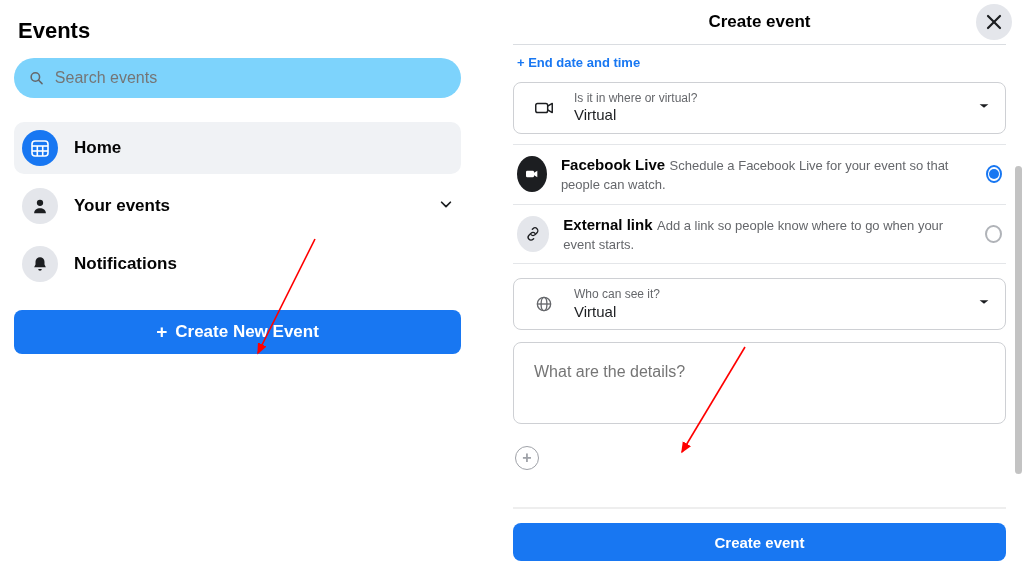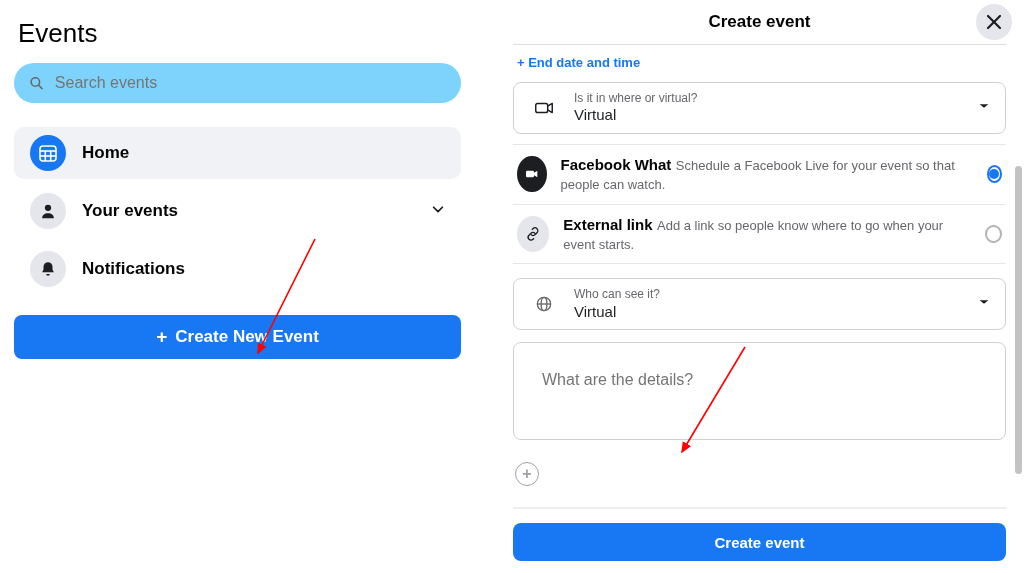--- a/index.html
+++ b/index.html
@@ -2,34 +2,34 @@
 <html><head>
 <meta charset="utf-8">
 <style>
   * { box-sizing: border-box; margin: 0; padding: 0; font-family: Helvetica, Arial, sans-serif; }
   body { width: 1024px; height: 573px; background: #fff; overflow: hidden; position: relative; }
 
   
   .left {
     position: absolute; left: 0; top: 0; width: 475px; height: 573px; padding: 14px;
   }
-  .left h1 { font-size: 26px; font-weight: 400; padding: 4px 4px 14px 4px; }
+  .left h1 { font-size: 22px; font-weight: 700; padding: 4px 4px 14px 4px; }
 
   .search {
     background: #7dd3fc; border-radius: 22px; height: 40px;
     display: flex; align-items: center; padding: 0 14px; gap: 10px;
   }
   .search input {
     border: none; background: transparent; outline: none; font-size: 16px; color: #65676b; width: 100%;
   }
   .mag-icon { width: 18px; height: 18px; color: #65676b; }
 
   .nav { margin-top: 24px; display: flex; flex-direction: column; gap: 6px; }
   .nav-item {
-    display: flex; align-items: center; gap: 16px; padding: 8px 16px; border-radius: 10px; cursor: pointer;
+    display: flex; align-items: center; gap: 16px; padding: 8px 8px; border-radius: 10px; cursor: pointer;
   }
   .nav-item.active { background: #f0f2f5; }
   .nav-icon {
     width: 36px; height: 36px; border-radius: 50%; background: #e4e6eb;
     display: flex; align-items: center; justify-content: center; color: #1c1e21;
   }
   .nav-item.active .nav-icon { background: #1877f2; color: #fff; }
   .nav-label { font-size: 17px; font-weight: 600; color: #050505; }
   .nav-chevron { margin-left: auto; }
 
@@ -96,21 +96,21 @@
   .opt .radio.on { border-color: #1877f2; }
   .opt .radio.on::after { content: ''; width: 10px; height: 10px; border-radius: 50%; background: #1877f2; }
   .opt .iconbox {
     width: 36px; height: 36px; border-radius: 50%; background: #e4e6eb;
     display: flex; align-items: center; justify-content: center; color: #1c1e21;
   }
   .opt .iconbox.dark { background: #1c1e21; color: #fff; }
 
   .details {
     margin-top: 12px; border: 1px solid #ced0d4; border-radius: 8px;
-    padding: 28px; min-height: 62px;
+    padding: 20px; min-height: 62px;
   }
   .details textarea {
     width: 100%; border: none; outline: none; resize: none; font-size: 16px; color: #65676b;
   }
 
   .cohosts {
     margin-top: 18px; display: flex; align-items: center; gap: 12px; cursor: pointer; padding: 4px 2px;
   }
   .cohosts .pluscircle {
     width: 24px; height: 24px; border-radius: 50%; border: 1.5px solid #9fa2a8;
@@ -239,21 +239,21 @@
 
     <div class="opts">
       <div class="opt">
         <span class="iconbox dark">
           <svg width="16" height="16" viewBox="0 0 24 24">
               <rect x="3" y="7" width="12" height="10" rx="2" fill="#fff"></rect>
               <path d="M15 10l5-3v10l-5-3" fill="#fff"></path>
             </svg>
         </span>
         <span class="stack">
-          <span class="t">Facebook What</span>
+          <span class="t">Facebook Live</span>
           <span class="d">Schedule a Facebook Live for your event so that people can watch.</span>
         </span>
         <span class="radio on"></span>
       </div>
 
       <div class="opt">
         <span class="iconbox">
           <svg width="16" height="16" viewBox="0 0 24 24">
               <path d="M9 13a4 4 0 0 0 6 0l3-3a4 4 0 0 0-6-6l-1 1" fill="none" stroke="#1c1e21" stroke-width="2" stroke-linecap="round"></path>
               <path d="M15 11a4 4 0 0 0-6 0l-3 3a4 4 0 0 0 6 6l1-1" fill="none" stroke="#1c1e21" stroke-width="2" stroke-linecap="round"></path>

